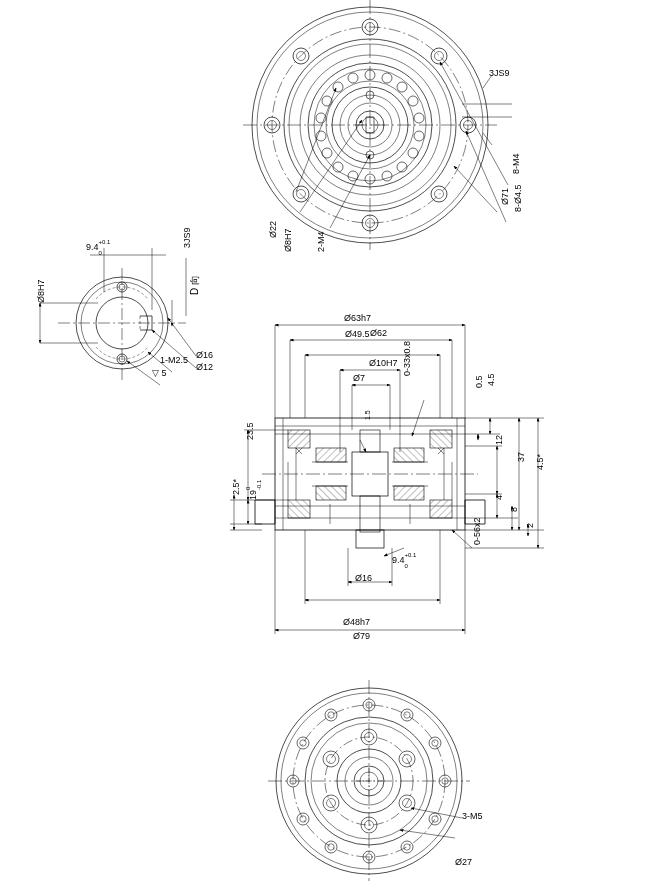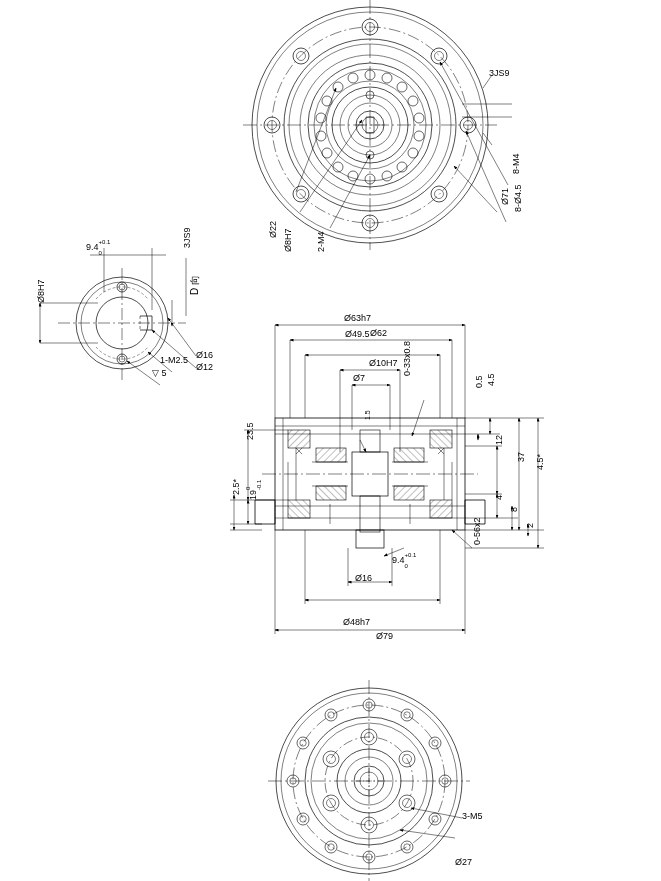--- a/index.html
+++ b/index.html
@@ -405,19 +405,19 @@
 <div class="lbl rot90" style="left:525px; top:528px;">2</div>
 
 <div class="lbl rot90" style="left:245px; top:440px;">23.5</div>
 <div class="lbl rot90" style="left:231px; top:495px;">2.5*</div>
 <div class="lbl rot90" style="left:245px; top:500px;"><span>19</span><span class="stack"><span class="sup">0</span><br><span class="sub">-0.1</span></span></div>
 <div class="lbl rot90" style="left:363px; top:420px; font-size:7px;">1.5</div>
 
 <div class="lbl" style="left:392px; top:552px;"><span>9.4</span><span class="stack"><span class="sup">+0.1</span><br><span class="sub">0</span></span></div>
 <div class="lbl" style="left:355px; top:573px;">Ø16</div>
 <div class="lbl" style="left:343px; top:601px;margin-top:16px;">Ø48h7</div>
-<div class="lbl" style="left:353px; top:631px;margin-left:23px;">Ø79</div>
+<div class="lbl" style="left:353px; top:631px;">Ø79</div>
 <div class="lbl rot90" style="left:472px; top:545px;">0-56x2</div>
 
 <div class="lbl" style="left:462px; top:811px;">3-M5</div>
 <div class="lbl" style="left:455px; top:857px;">Ø27</div>
 
 </div>
 
 </body></html>

